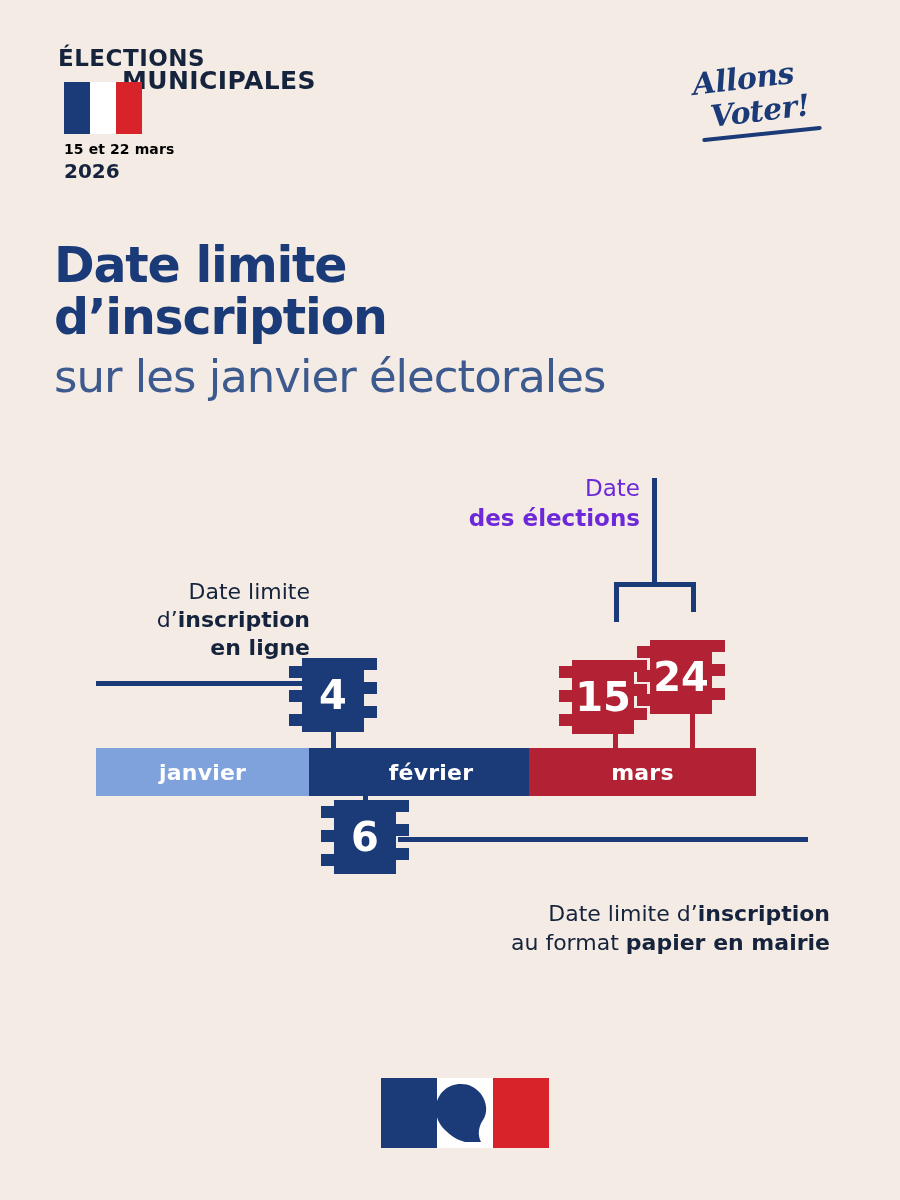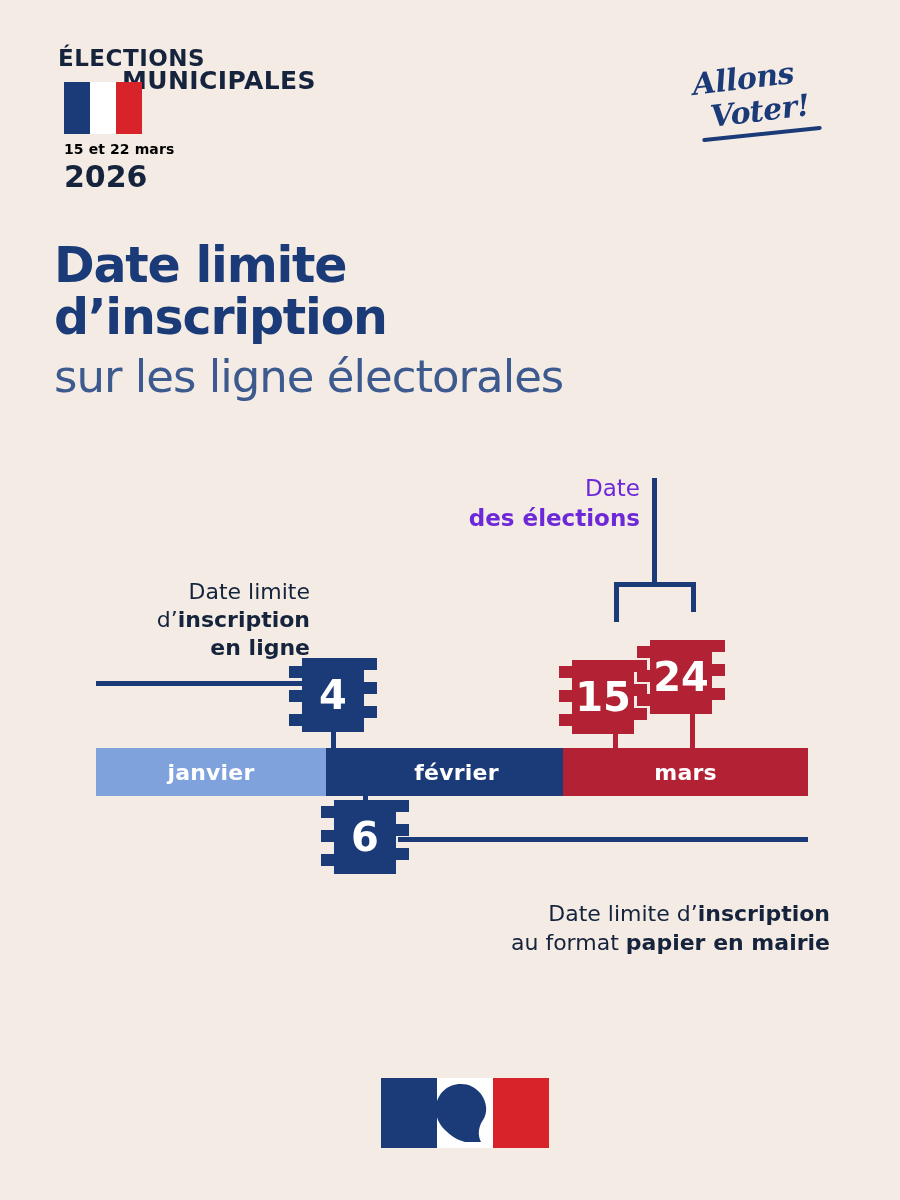--- a/index.html
+++ b/index.html
@@ -54,21 +54,21 @@
     left: 6px; top: 95px;
     font-size: 14px;
     font-weight: bold;
     color: #000000;
     letter-spacing: 0.1px;
     font-family: "DejaVu Sans", sans-serif;
   }
   .logo-year {
     position: absolute;
     left: 6px; top: 113px;
-    font-size: 30px;
+    font-size: 20px;
     font-weight: bold;
     color: #16233c;
     letter-spacing: 0px;
     font-family: "DejaVu Sans", sans-serif;
   }
 
   
   .allons-voter {
     position: absolute;
     right: 58px; top: 58px;
@@ -130,21 +130,21 @@
 
   
   .timeline {
     position: absolute;
     left: 0; top: 460px;
     width: 900px; height: 520px;
   }
   .bar {
     position: absolute;
     left: 96px; top: 288px;
-    width: 712px; height: 48px;
+    width: 660px; height: 48px;
     display: flex;
   }
   .month {
     height: 100%;
     display: flex;
     align-items: center;
     justify-content: center;
     color: #fff;
     font-family: "DejaVu Sans", sans-serif;
     font-weight: bold;
@@ -295,21 +295,21 @@
 
 <div class="allons-voter">
   <div class="av-line1">Allons</div>
   <div class="av-line2">Voter!</div>
   <div class="av-underline"></div>
 </div>
 
 <div class="title">
   <div class="title-1">Date limite</div>
   <div class="title-2">d’inscription</div>
-  <div class="title-3">sur les ligne électorales</div>
+  <div class="title-3">sur les janvier électorales</div>
 </div>
 
 <div class="timeline">
 
   <div class="lbl-online">
     <div>Date limite</div>
     <div><span>d’</span><b>inscription</b></div>
     <div><b>en ligne</b></div>
   </div>
   <div class="conn line-online"></div>

